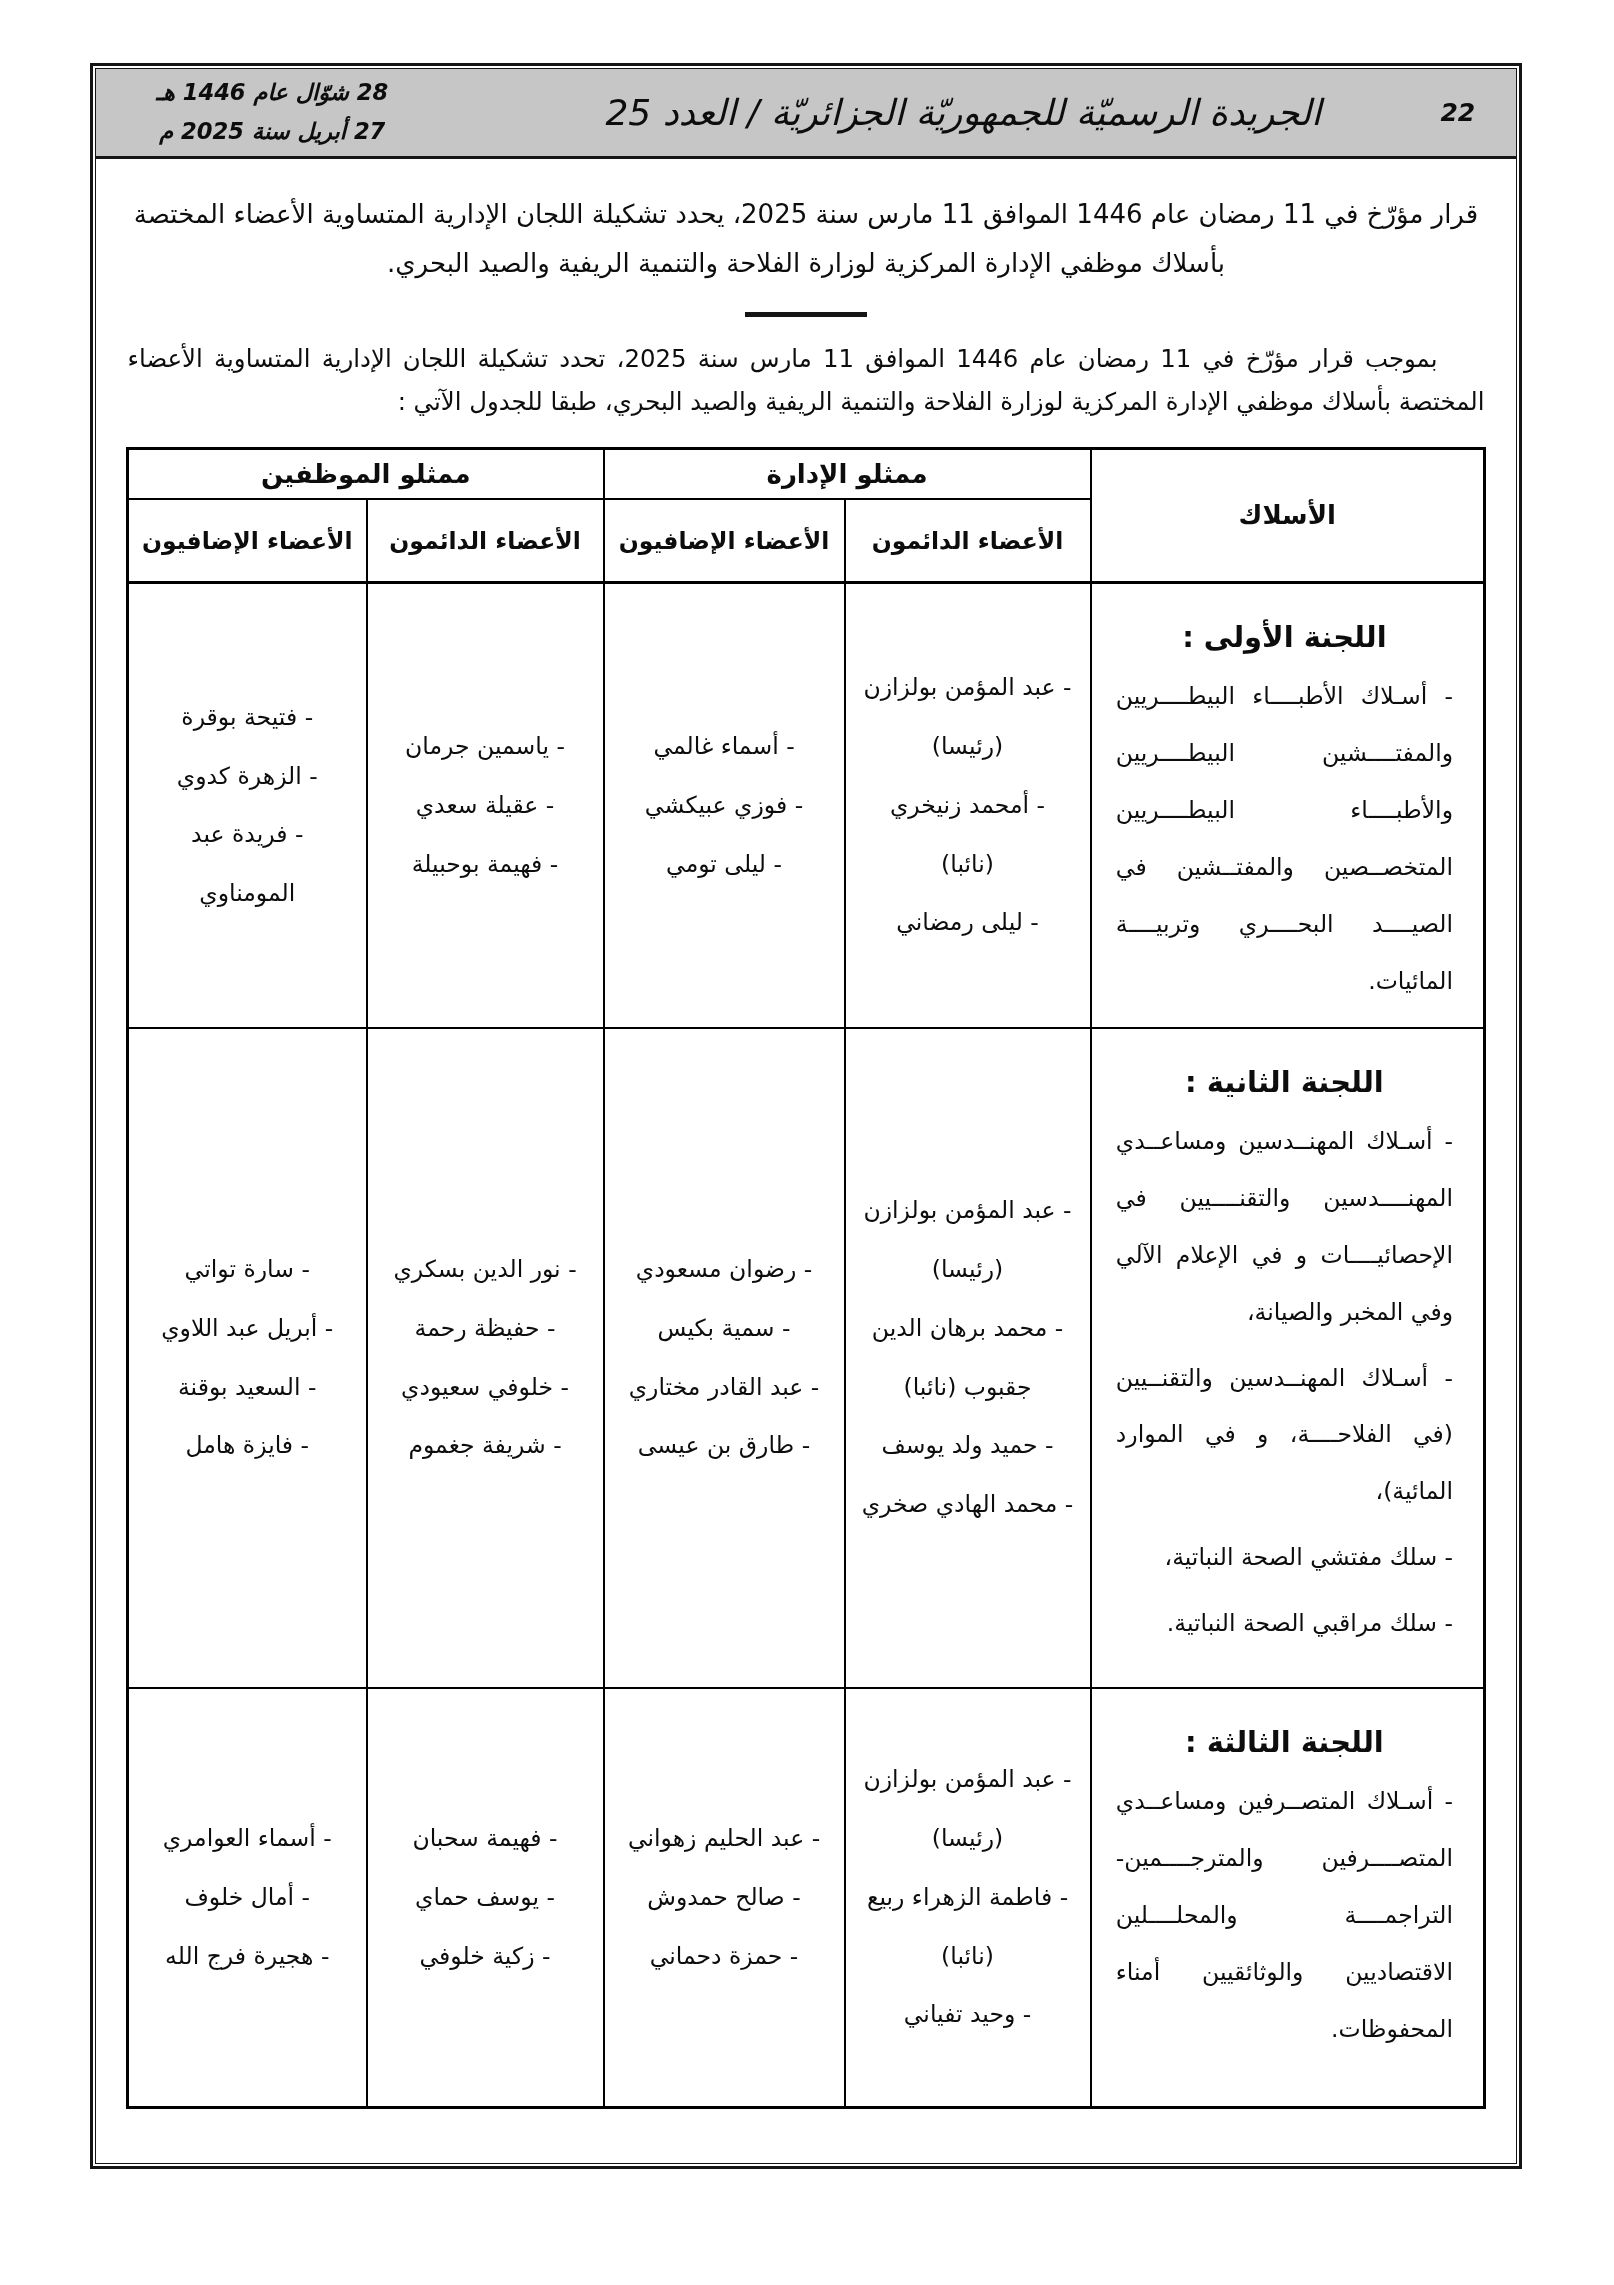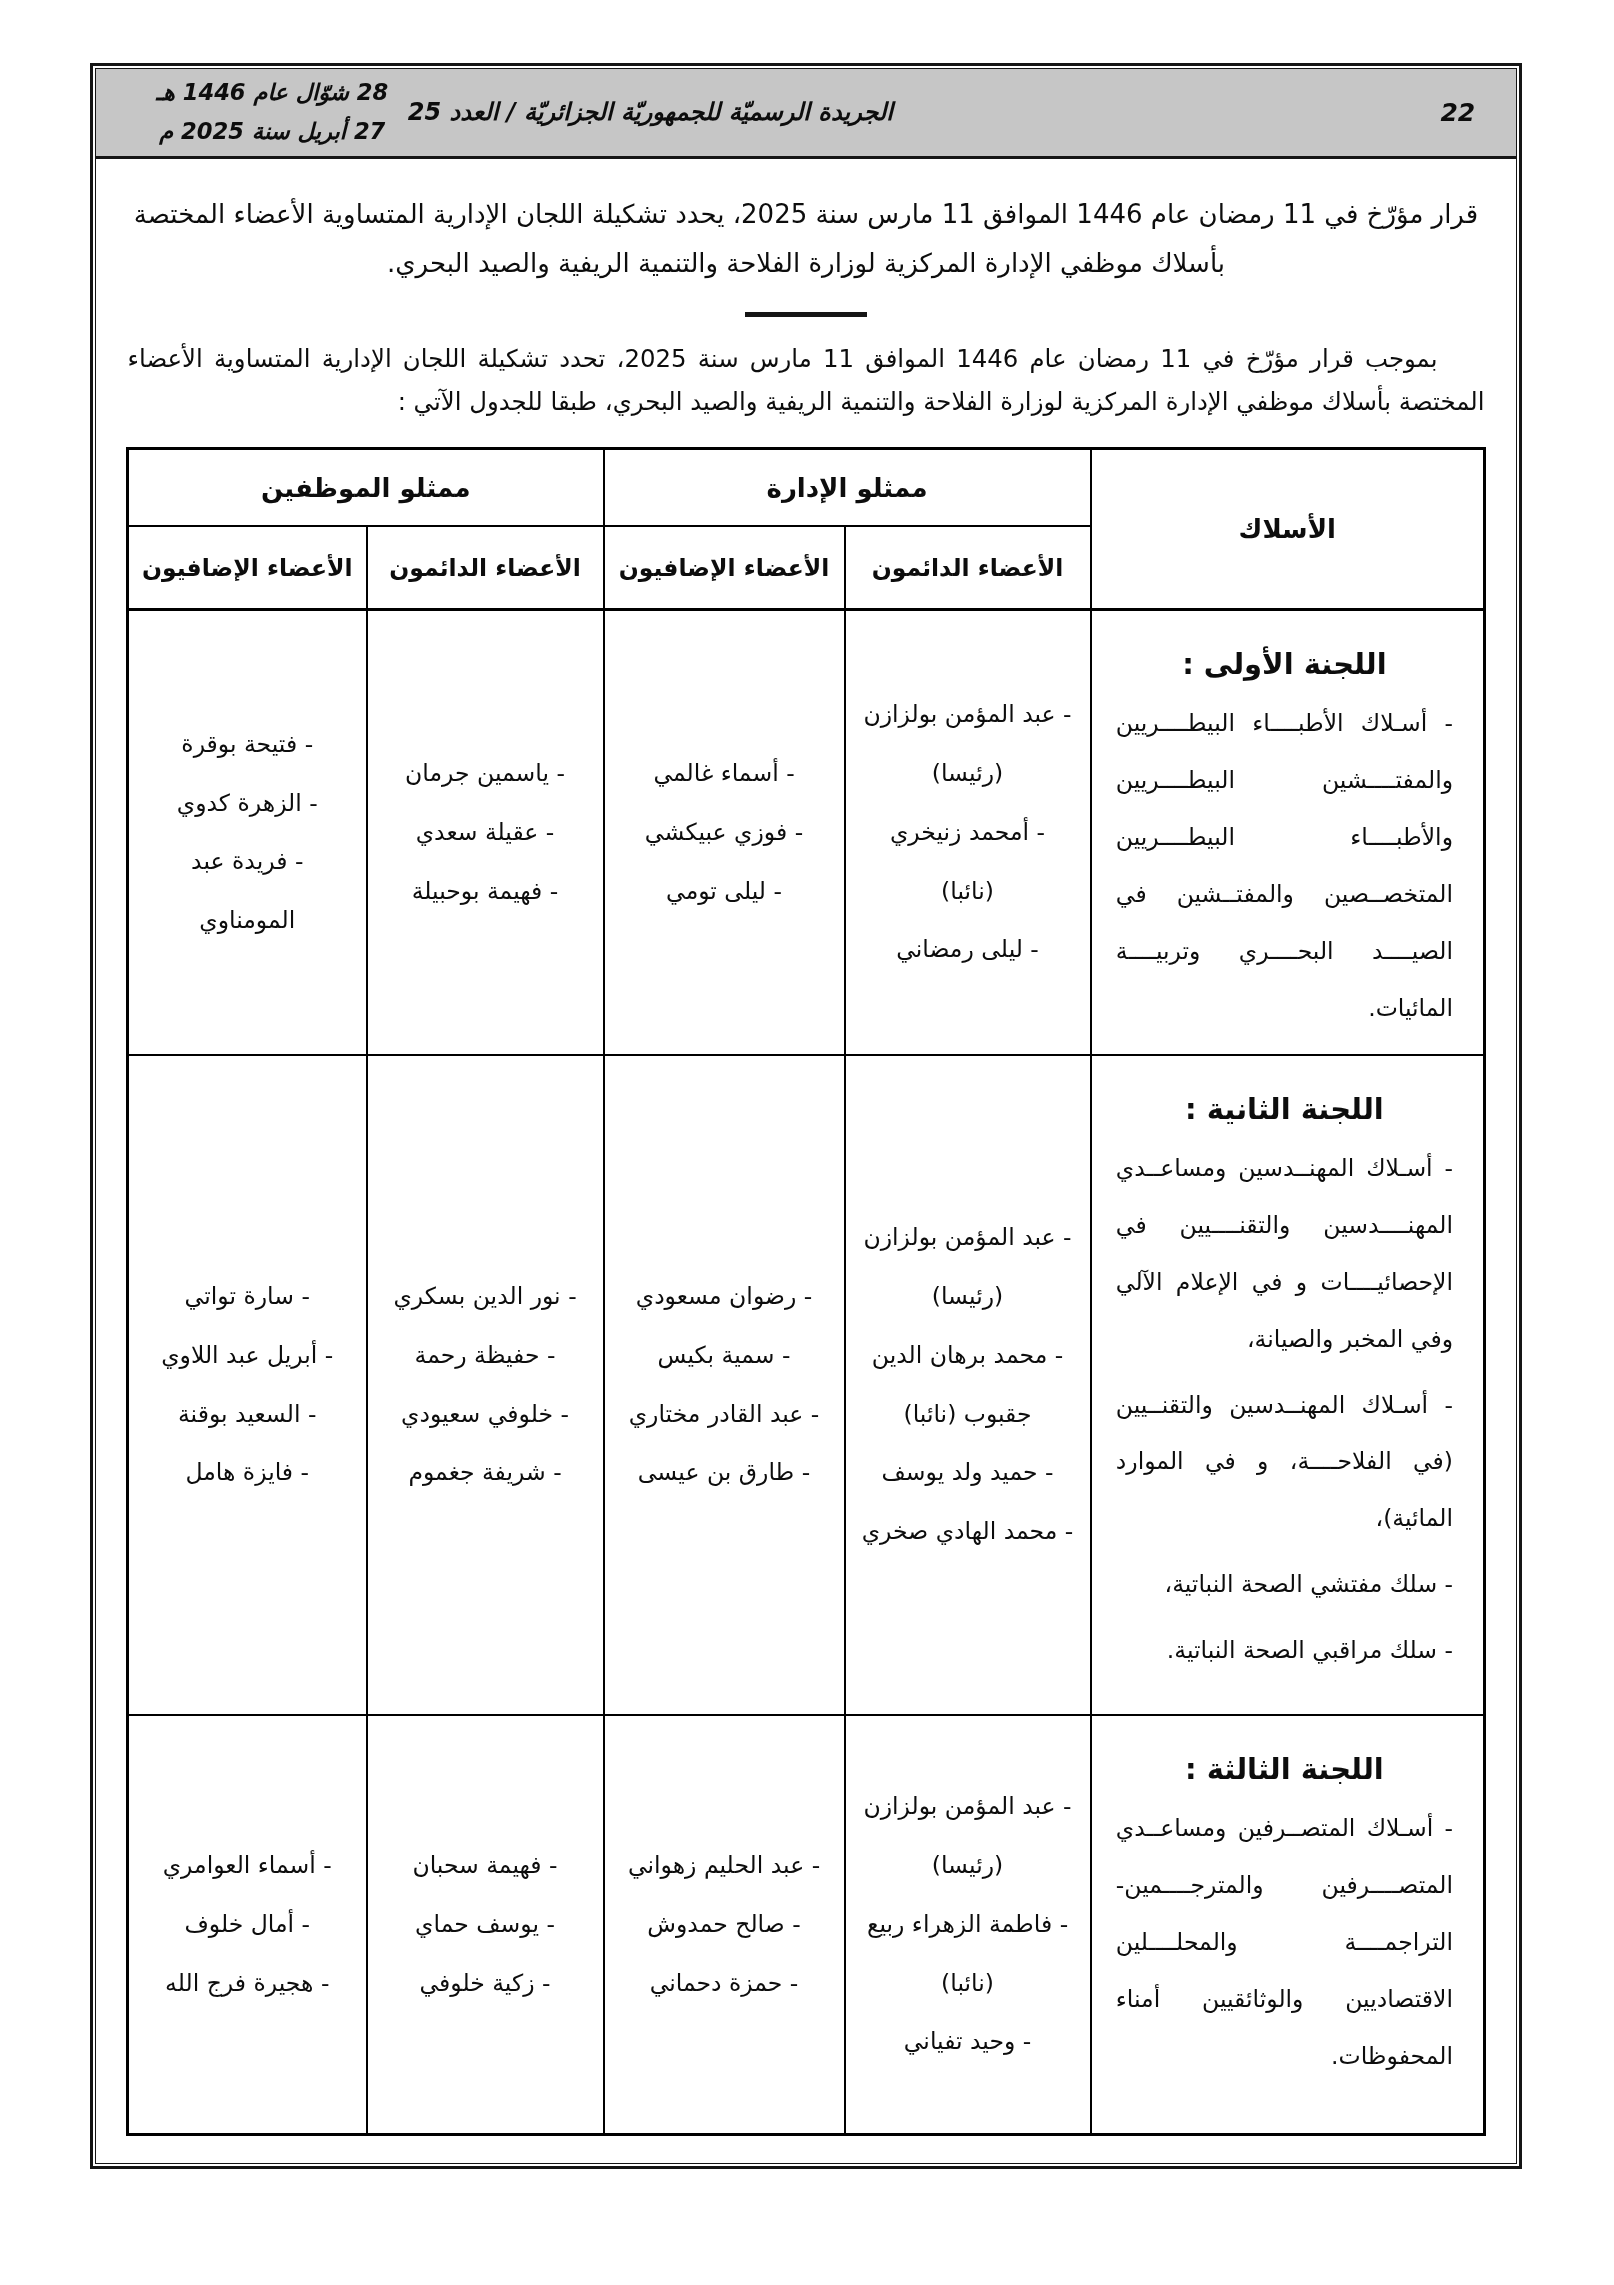--- a/index.html
+++ b/index.html
@@ -7,34 +7,34 @@
   .canvas { position:relative; width:1615px; height:2285px; background:#fff; overflow:hidden; }
 
   .frame { position:absolute; left:90px; top:63px; width:1432px; height:2106px;
            border:3.6px solid #151515; box-sizing:border-box; background:#fff; }
   .frame-inner { position:absolute; inset:1.8px; border:1.8px solid #151515; overflow:hidden; }
 
   .masthead { height:90px; background:#c6c6c6; border-bottom:3.6px solid #151515;
               display:grid; grid-template-columns:154px 1fr 271px; align-items:center;
               padding:0 41px; box-sizing:border-box; }
   .page-num { font-weight:bold; font-size:25px; font-style:oblique; text-align:right; }
-  .journal-title { font-weight:bold; font-size:24px; font-style:oblique; text-align:left; }
+  .journal-title { font-weight:normal; font-size:36px; font-style:oblique; text-align:right; }
   .dates { font-weight:bold; font-size:22.6px; font-style:oblique; text-align:center; line-height:1.75; white-space:nowrap; }
 
   .content { padding:31px 29px 0; box-sizing:border-box; }
   .decree-title { width:1357px; margin:0 auto; font-size:26px; font-weight:normal;
                   line-height:1.9; text-align:center; }
   .title-rule { width:122px; height:4.5px; background:#151515; margin:23.5px auto 20px; }
   .decree-body { width:1357px; margin:16px auto; font-size:24.4px; line-height:1.78;
                  text-align:justify; text-indent:47px; }
 
   table.committees { width:1357px; margin:23.5px auto 0; border-collapse:collapse;
                      table-layout:fixed; border:3.6px solid #000; }
   table.committees th, table.committees td { border:2.7px solid #000; box-sizing:border-box; }
-  thead tr.group-row th { height:78px; font-size:26px; font-weight:bold; text-align:center; }
+  thead tr.group-row th { height:51px; font-size:26px; font-weight:bold; text-align:center; }
   thead tr.sub-row th { height:83px; font-size:23.5px; font-weight:bold; text-align:center; }
   th.th-aslak { font-size:26px; font-weight:bold; text-align:center; }
   thead { border-bottom:3.6px solid #000; }
 
   tbody td { vertical-align:middle; padding:0 16px; }
   td.aslak-cell { vertical-align:top; padding:36px 22px 9px 16.3px; text-align:justify; }
   .committee-title { text-align:center; font-weight:bold; font-size:29px; margin:0 0 14.5px 0; }
   .aslak-item { margin:8px; font-size:23.5px; line-height:2.42; }
   .aslak-item + .aslak-item { margin-top:9px; }
   .names-cell { text-align:center; }

